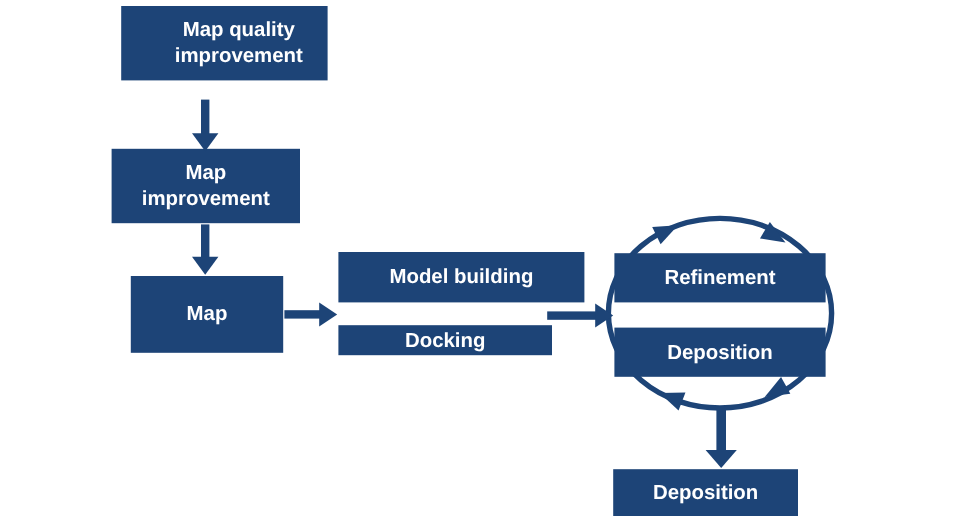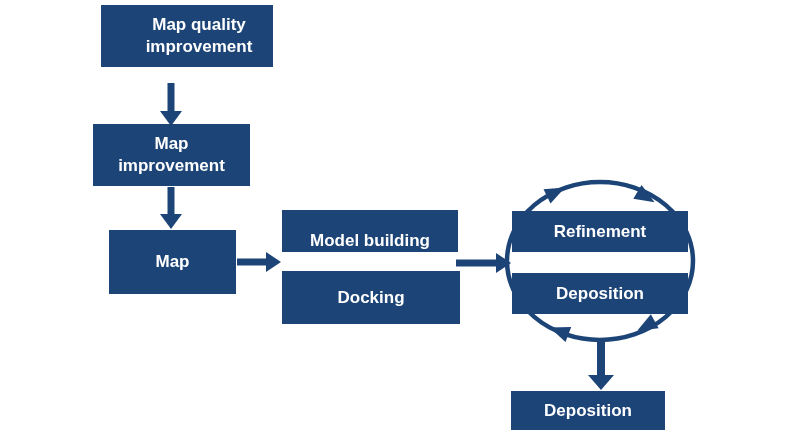--- a/index.html
+++ b/index.html
@@ -28,22 +28,22 @@
     justify-content:center;
     text-align:center;
     font-weight:700;
     font-size:17px;
     line-height:22px;
   }
   .node span{display:block;}
   #n-map-quality{left:101px;top:5px;width:148px;height:62px;padding-left:24px;}
   #n-map-improvement{left:93px;top:124px;width:157px;height:62px;}
   #n-map-symmetry{left:109px;top:230px;width:127px;height:64px;}
-  #n-model-building{left:282px;top:210px;width:176px;height:42px;justify-content:flex-end;}
-  #n-docking{left:282px;top:271px;width:178px;height:53px;}
+  #n-model-building{left:282px;top:210px;width:205px;height:42px;}
+  #n-docking{left:282px;top:271px;width:178px;height:25px;}
   #n-refinement{left:512px;top:211px;width:176px;height:41px;}
   #n-validation{left:512px;top:273px;width:176px;height:41px;}
   #n-deposition{left:511px;top:391px;width:154px;height:39px;}
 </style>
 </head>
 <body>
 
 <div class="canvas">
 
   <svg id="bg-layer" class="layer" viewBox="0 0 800 443">

